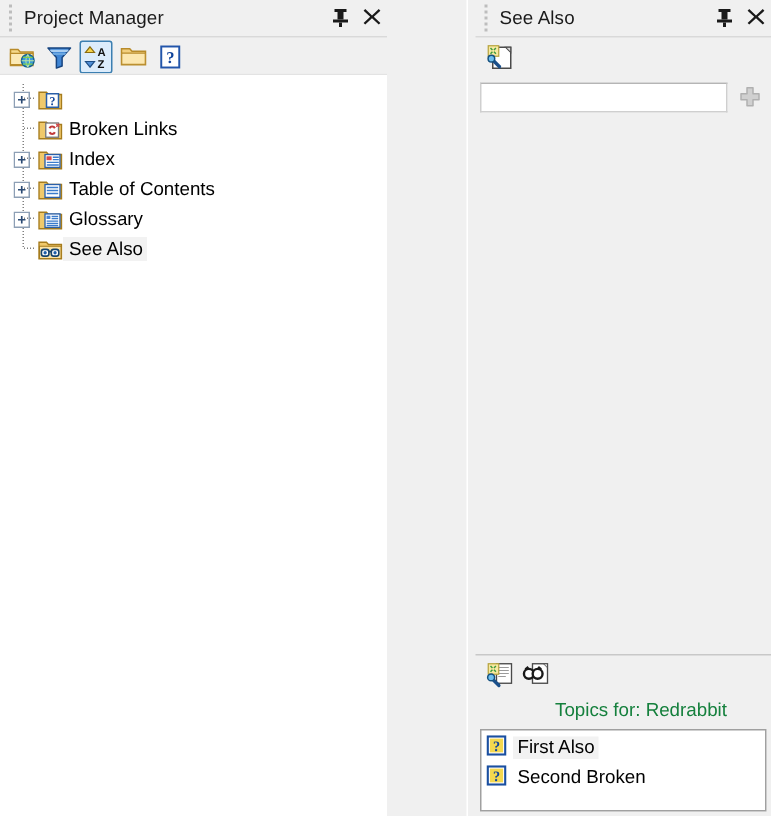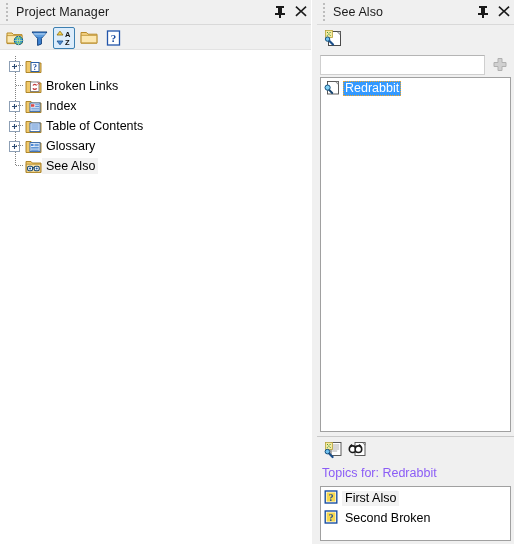--- a/index.html
+++ b/index.html
@@ -38,21 +38,21 @@
   .tb-btn { width: 12px; height: 14px; position: relative; cursor: default; }
   .tb-btn svg { display: block; }
 
   
   .toolbar { height: 25px; background: #f0f0f0; display: flex; align-items: center; padding-left: 5px; gap: 4px; }
   .tool { width: 20px; height: 20px; display: flex; align-items: center; justify-content: center; position: relative; }
   .tool.active { border: 1px solid #3c7fb1; background: #dcecfb; border-radius: 2px; }
   .tool svg { display:block; }
 
   
-  #pm { left: 0; top: 0; width: 311px; height: 544px; background:#ffffff; }
+  #pm { left: 0; top: 0; width: 258px; height: 544px; background:#ffffff; }
   #pm .body { position:absolute; left:0; top:49px; right:0; bottom:0; background:#ffffff; border-top:1px solid #e3e3e3; }
   .tree { padding: 6px 0 0 8px; }
   .tnode { height: 20px; display: flex; align-items: center; position: relative; }
   .twist { width: 16px; height: 20px; position: relative; flex: none; }
   .twist svg { position:absolute; left:1px; top:5px; }
   .tline { position:absolute; left:7px; top:0; width:1px; height:20px; }
   .tline.dotted { background-image: linear-gradient(to bottom, #808080 1px, transparent 1px); background-size: 1px 2px; }
   .hstub { position:absolute; left:8px; top:9px; width:8px; height:1px; background-image: linear-gradient(to right, #808080 1px, transparent 1px); background-size: 2px 1px; }
   .ticon { width: 18px; height: 20px; flex: none; display:flex; align-items:center; justify-content:center; }
   .tlabel { font-size: 12.5px; color: #000; padding: 1px 3px 1px 4px; white-space: nowrap; }
@@ -81,21 +81,21 @@
   .sa-item .lbl { font-size: 12.5px; padding: 0 2px; line-height: 15px;}
   .sa-item .lbl.selected {
     background: #3399ff; color: #ffffff;
     outline: 1px dotted #f5a623;
     outline-offset: -1px;
   }
 
   
   .topics { position:absolute; left:0; right:0; top:436px; bottom:0; background:#f0f0f0; border-top:1px solid #c8c8c8; }
   .topics-toolbar { height: 25px; display:flex; align-items:center; padding-left:6px; gap:4px; }
-  .topics-caption { height: 22px; display:flex; align-items:center; padding-left:5px; font-size:12.5px; color:#8b5cf6; }
+  .topics-caption { height: 22px; display:flex; align-items:center; padding-left:5px; font-size:12.5px; color:#15803d;margin-left:48px; }
   .topics-list { position:absolute; left:3px; right:3px; top:49px; bottom:3px; background:#ffffff; border:1px solid #a0a0a0; box-sizing:border-box; overflow:hidden; }
   .topic-item { height:18px; display:flex; align-items:center; padding-left:3px; gap:4px; margin-top: 2px;}
   .topic-item .lbl { font-size:12.5px; padding: 0 3px; line-height: 15px;}
   .topic-item .lbl.sel { background:#f2f2f2; }
 
   .vsplit { position:absolute; left:311px; top:0; width:6px; height:544px; background:#f0f0f0; }
   .panel-sep { position:absolute; left:0; top:0; width:1px; height:544px; background:#ffffff;}
 </style>
 </head>
 <body>
@@ -341,33 +341,20 @@
 
     <div class="sa-inputrow">
       <input class="sa-input" type="text" value="" placeholder="" style="">
       <span class="sa-add">
         <svg width="16" height="16" viewBox="0 0 16 16">
           <path d="M6 1.5h4v4h4v4h-4v4H6v-4H2v-4h4z" fill="#d0d0d0" stroke="#b0b0b0" stroke-width="1" stroke-linejoin="round"></path>
         </svg>
       </span>
     </div>
 
-    <div class="sa-list">
-      <div class="sa-item">
-        <span>
-          <svg width="16" height="15" viewBox="0 0 16 15">
-            <rect x="3.5" y="1.5" width="11" height="12.5" fill="#ffffff" stroke="#4a4a4a" stroke-width=".9"></rect>
-            <path d="M11.3 1.5h3.2v3.2z" fill="#dcdcdc" stroke="#4a4a4a" stroke-width=".6"></path>
-            <path d="M3.6 8.4l4.6 4.6" stroke="#17456f" stroke-width="2" stroke-linecap="round"></path>
-            <circle cx="3.6" cy="7.6" r="2.6" fill="#7fd0f5" stroke="#14507f" stroke-width="1"></circle>
-          </svg>
-        </span>
-        <span class="lbl selected">Redrabbit</span>
-      </div>
-    </div>
 
     <div class="topics">
       <div class="topics-toolbar">
         <span class="tool">
           <svg width="19" height="18" viewBox="0 0 19 18">
             <rect x="7" y="1.5" width="10" height="13" fill="#ffffff" stroke="#4a4a4a" stroke-width=".9"></rect>
             <path d="M8.2 4h7M8.2 6h7M8.2 8h7M8.2 10h5" stroke="#9a9a9a" stroke-width=".8"></path>
             <rect x="1.5" y="1.5" width="7" height="7" fill="#f7e9a0" stroke="#b5a23a" stroke-width=".8"></rect>
             <path d="M3 3l1.3 1.3M6.6 3L5.3 4.3M3 6.8l1.3-1.3M6.6 6.8L5.3 5.5" stroke="#3f9b3f" stroke-width="1"></path>
             <path d="M3.6 11l5 5" stroke="#1b4f8a" stroke-width="2.2" stroke-linecap="round"></path>

